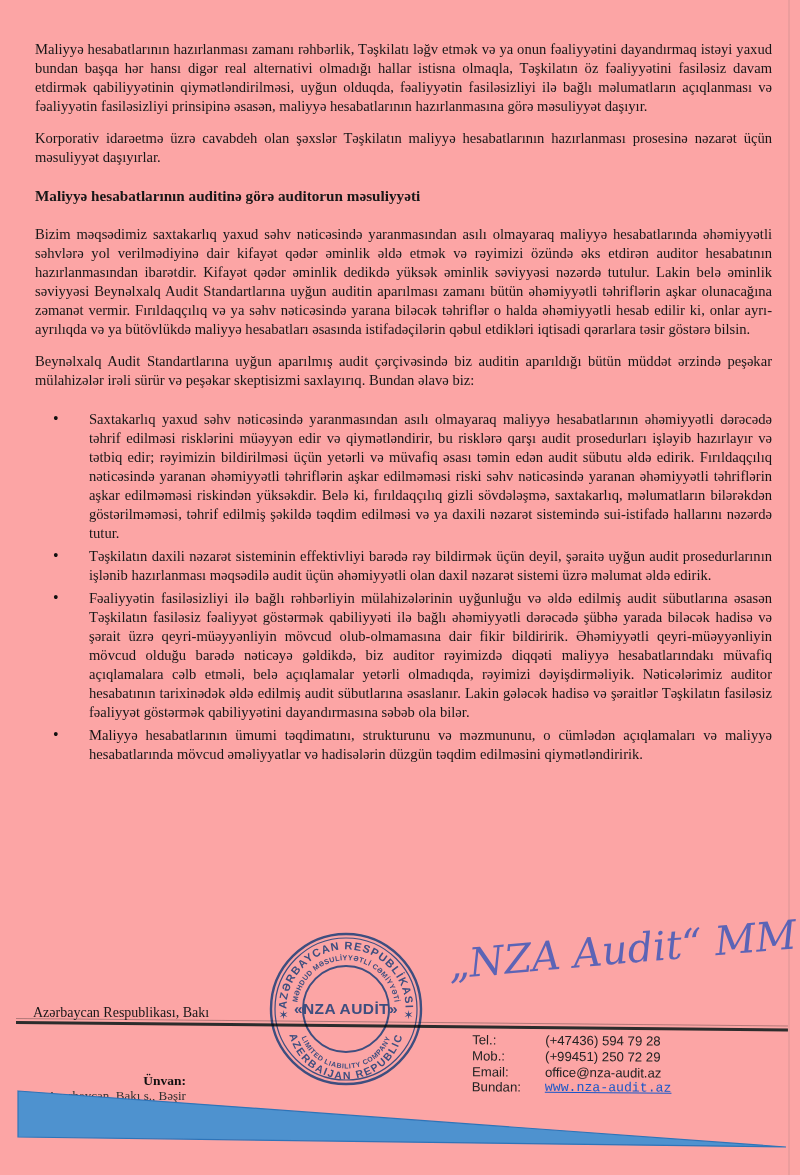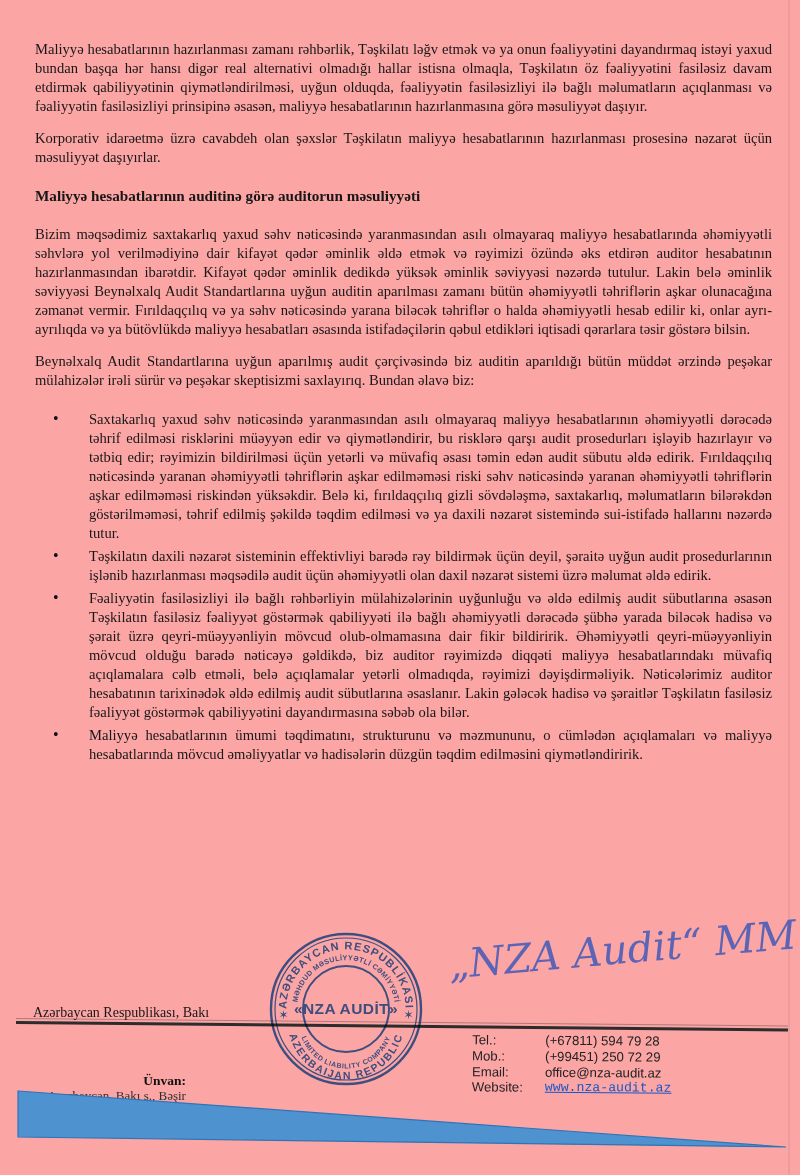--- a/index.html
+++ b/index.html
@@ -117,32 +117,32 @@
   <div class="address">
     <div class="label">Ünvan:</div>
     <div>Azərbaycan, Bakı ş., Bəşir</div>
     <div>Səfəroğlu küçəsi 133, “SAT”</div>
     <div>Plaza, 8-ci mərtəbə. AZ1009</div>
   </div>
 
   <div class="contacts">
     <div class="row">
       <span class="clabel">Tel.:</span>
-      <span class="cvalue">(+67811) 594 79 28</span>
+      <span class="cvalue">(+47436) 594 79 28</span>
     </div>
     <div class="row">
       <span class="clabel">Mob.:</span>
       <span class="cvalue">(+99451) 250 72 29</span>
     </div>
     <div class="row">
       <span class="clabel">Email:</span>
       <span class="cvalue">office@nza-audit.az</span>
     </div>
     <div class="row">
-      <span class="clabel">Website:</span>
+      <span class="clabel">Bundan:</span>
       <span class="cvalue link">www.nza-audit.az</span>
     </div>
   </div>
 
   <svg class="wedge" viewBox="0 0 800 95">
     <polygon points="18,11 786,67 18,57" fill="#4e92cf" stroke="#2e74b8" stroke-width="1.2"></polygon>
   </svg>
 
 </div>
 

